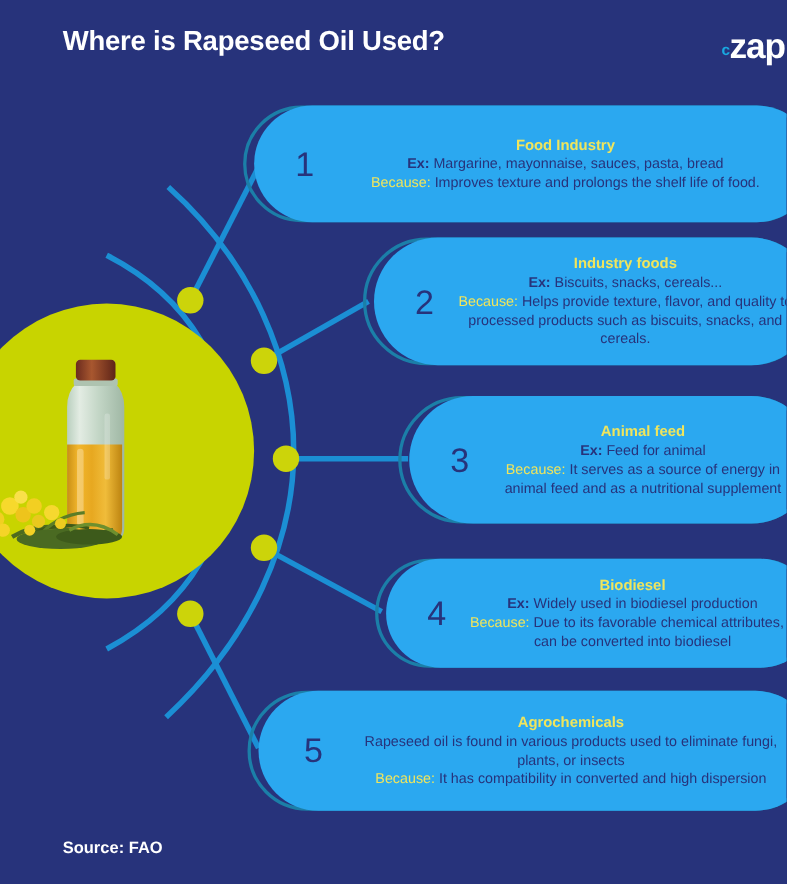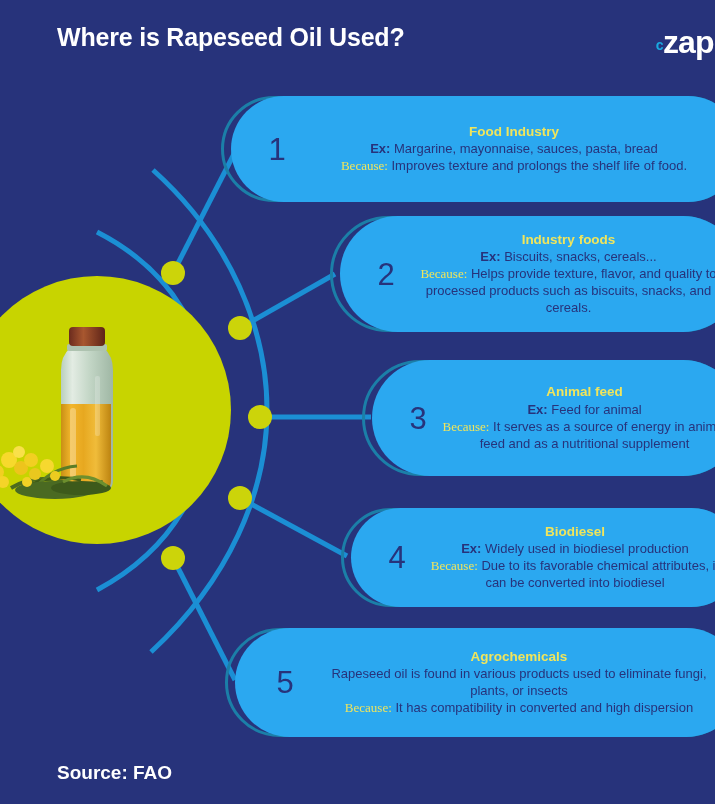--- a/index.html
+++ b/index.html
@@ -132,21 +132,20 @@
     font-size: 13px;
     color: #27337b;
     display: block;
   }
   .lbl-ex {
     font-weight: bold;
     color: #27337b;
   }
   .lbl-because {
     color: #f0e55c;
-    font-family: Liberation Serif, serif;
   }
 
   
   #card-1 { left: 186px; top: 96px;  width: 520px; height: 106px; }
   #card-1 .card-body { left: 10px; width: 510px; padding-left: 22px; padding-right: 14px; }
   #card-1 .card-number { width: 48px; }
 
   #card-2 { left: 295px; top: 216px; width: 411px; height: 116px; }
   #card-2 .card-body { left: 10px; width: 401px; padding-left: 22px; padding-right: 14px; }
   #card-2 .card-number { width: 48px; }
@@ -161,21 +160,21 @@
 
   #card-5 { left: 190px; top: 628px; width: 516px; height: 109px; }
   #card-5 .card-body { left: 10px; width: 506px; padding-left: 24px; padding-right: 14px; }
   #card-5 .card-number { width: 52px; }
 
   
   #source-note {
     position: absolute;
     left: 22px;
     top: 762px;
-    font-size: 19px;
+    font-size: 15px;
     font-weight: bold;
     color: #ffffff;
     white-space: nowrap;
   }
 </style>
 </head>
 <body>
 
 <div id="infographic">
 

